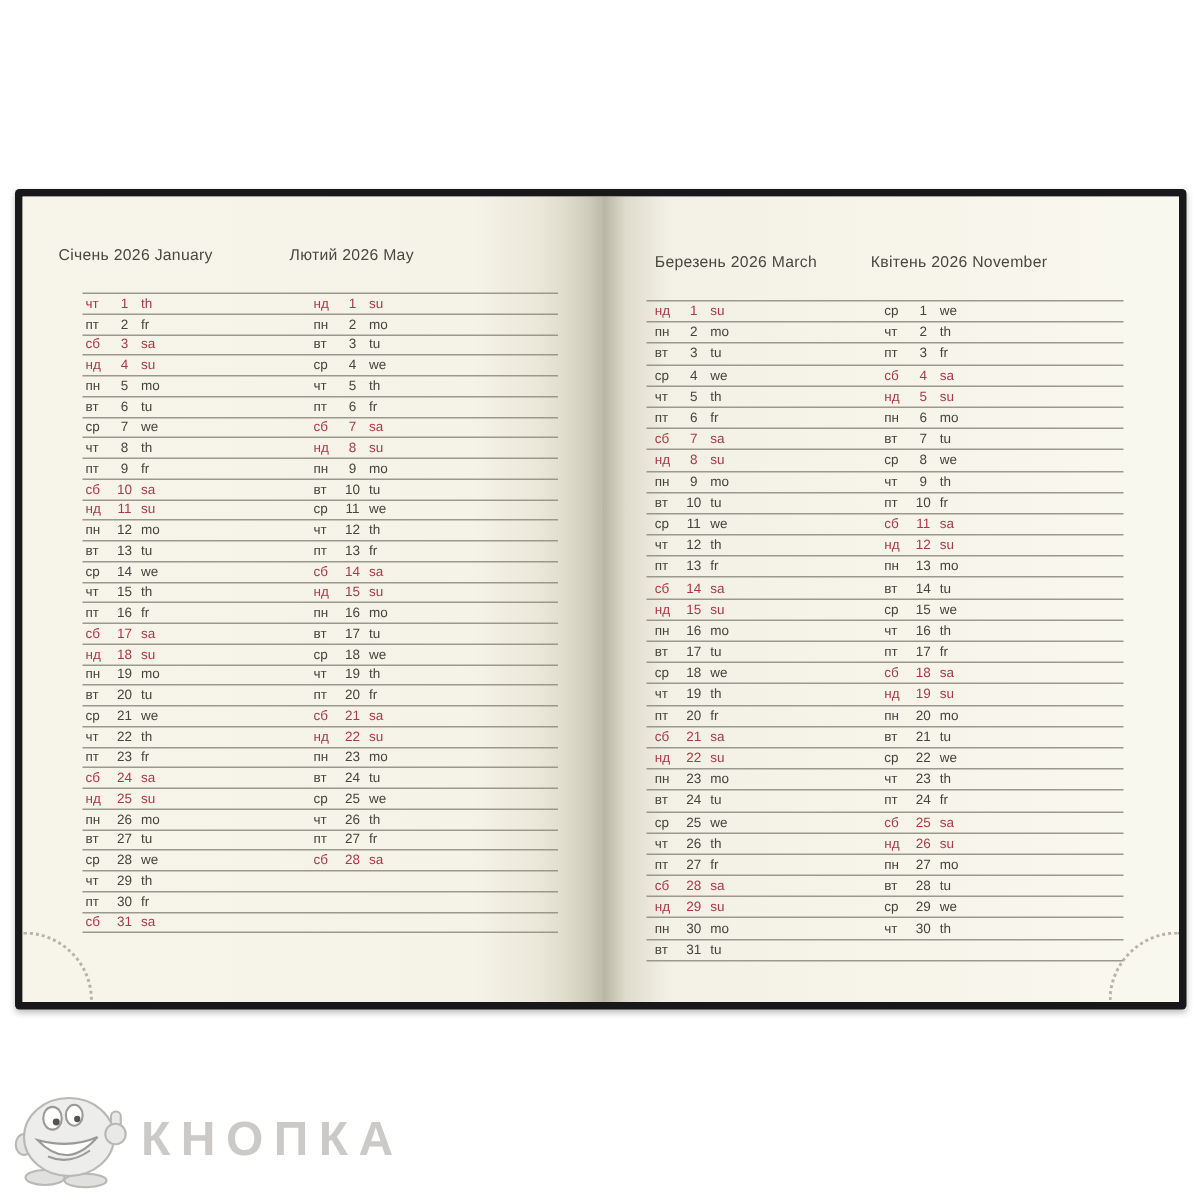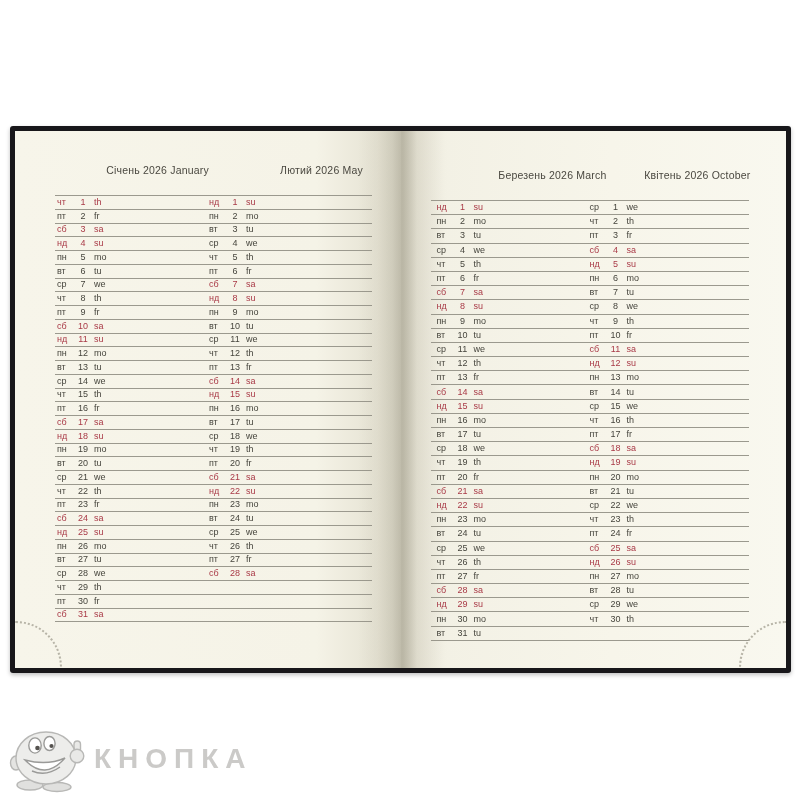--- a/index.html
+++ b/index.html
@@ -23,21 +23,21 @@
   .page{position:relative;width:50%;height:100%;}
   .page.left{background:linear-gradient(90deg,#f7f5ea 0%,#f5f3e7 78%,#e6e3d4 94%,#d3d0c0 100%);}
   .page.right{background:linear-gradient(90deg,#cdcaba 0%,#e6e3d5 4%,#f3f1e5 11%,#f7f5ea 55%,#f9f8ef 100%);}
   .spine-shadow{
     position:absolute;left:343px;top:0;width:90px;height:100%;pointer-events:none;
     background:linear-gradient(90deg,rgba(115,108,85,0) 0%,rgba(115,108,85,.10) 38%,rgba(100,94,72,.20) 50%,rgba(115,108,85,.07) 66%,rgba(115,108,85,0) 100%);
   }
 
   
   .month-header{
-    position:absolute;width:170px;text-align:right;
+    position:absolute;width:170px;text-align:left;
     font-size:10.5px;letter-spacing:.2px;color:#4a4840;
   }
   .left  .mh1{left:24px;top:33px;}
   .left  .mh2{left:178px;top:33px;}
   .right .mh1{left:36px;top:38px;}
   .right .mh2{left:180px;top:38px;}
 
   
   .grid{position:absolute;border-bottom:1px solid var(--line,#9b998e);}
   .left  .grid{left:40px;top:64px;width:317px;}
@@ -67,21 +67,21 @@
   .corner.bl{left:-45px;}
   .corner.br{right:-45px;}
 
   
   .brand{
     position:absolute;left:8px;top:729px;height:66px;
     display:flex;align-items:center;
   }
   .brand svg{display:block;}
   .brand-name{
-    font-size:28px;font-weight:bold;letter-spacing:7px;
+    font-size:32px;font-weight:bold;letter-spacing:7px;
     color:var(--logo,#cbcac8);margin-left:2px;margin-top:-6px;
   }
 </style>
 </head>
 <body>
 
 <div class="stage">
 
   <div class="book">
     <div class="pages">
@@ -445,21 +445,21 @@
                 <span class="ua">сб</span>
                 <span class="num">31</span>
                 <span class="en">sa</span>
               </span>
             </div>
           </div>
       </div>
 
       <div class="page right">
         <div class="month-header mh1">Березень 2026 March</div>
-        <div class="month-header mh2">Квітень 2026 October</div>
+        <div class="month-header mh2">Квітень 2026 November</div>
         <div class="grid">
             <div class="row">
               <span class="entry e0 red">
                 <span class="ua">нд</span>
                 <span class="num">1</span>
                 <span class="en">su</span>
               </span>
               <span class="entry e1">
                 <span class="ua">ср</span>
                 <span class="num">1</span>

